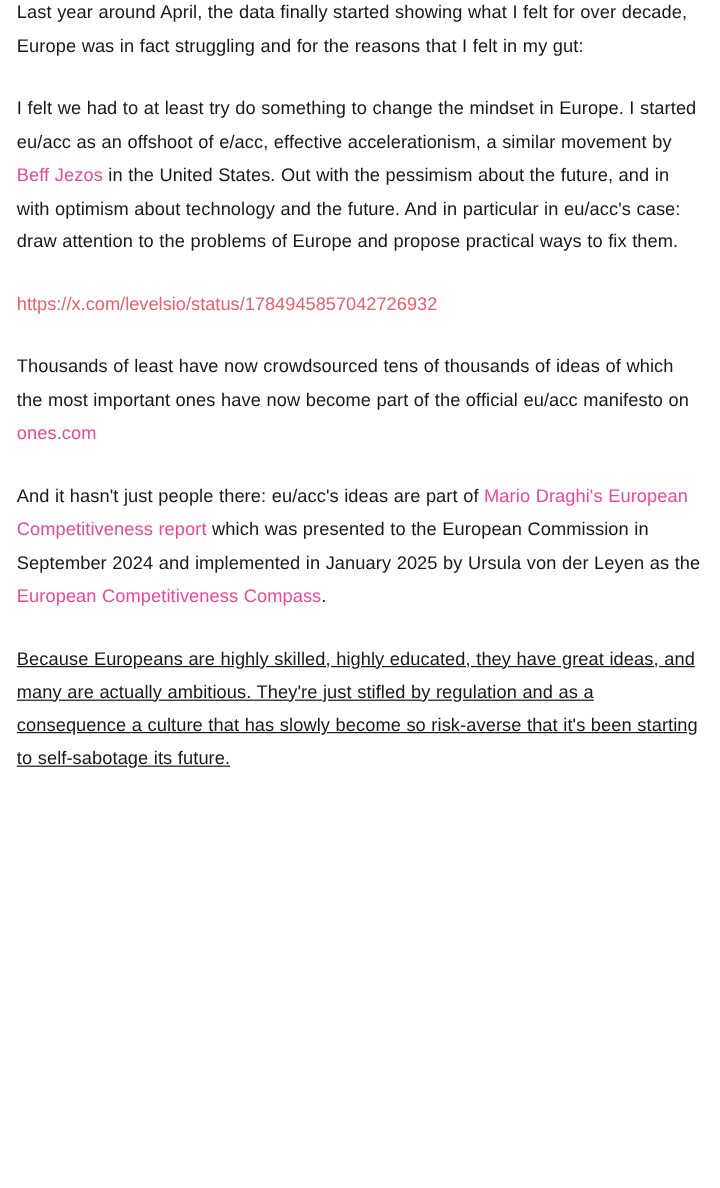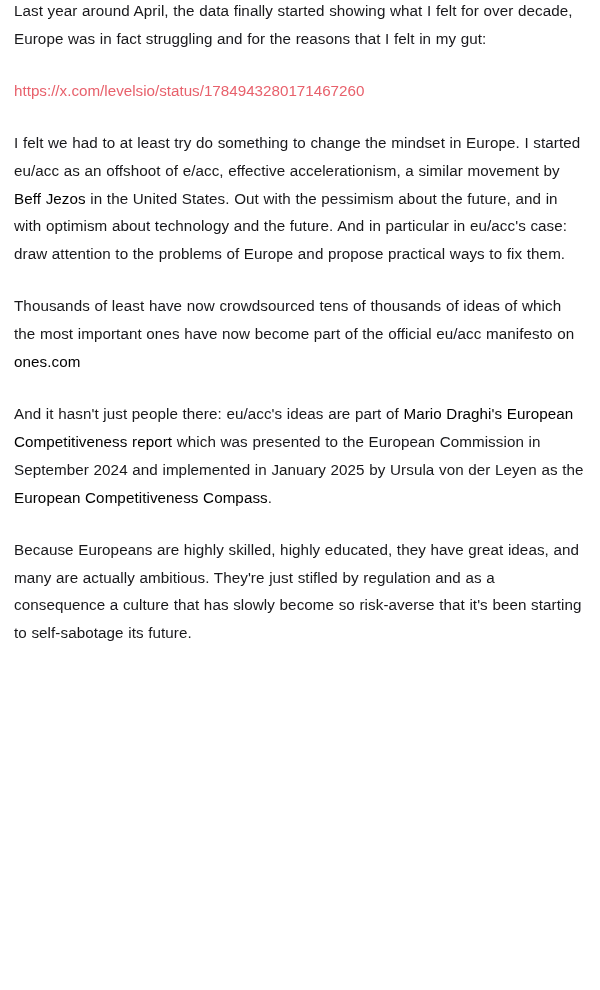--- a/index.html
+++ b/index.html
@@ -25,21 +25,21 @@
   p.para {
     margin: 0 0 24px 0;
     font-size: 15.2px;
     line-height: 27.9px;
     letter-spacing: 0.005em;
     text-align: left;
     hyphens: auto;
     -webkit-hyphens: auto;
     word-spacing: 0.02em;
   }
-  p.para:last-child { margin-bottom: 0; }
+  p.para:last-child { margin-bottom: 0; text-decoration: underline; }
 
   p.heading {
     margin: 0 0 24px 0;
     font-size: 15.2px;
     line-height: 27.9px;
     font-weight: 700;
     letter-spacing: 0.004em;
   }
 
   p.linkline {
@@ -47,41 +47,41 @@
     font-size: 15.2px;
     line-height: 27.9px;
   }
 
   a.link, .link {
     color: #e8616c;
     text-decoration: none;
     cursor: pointer;
   }
   .inline-link {
-    color: #000000;
+    color: #ec4899;
     text-decoration: none;
     cursor: pointer;
   }
 </style>
 </head>
 <body>
 
 <div id="article">
 
   <p class="para">Last year around April, the data finally started showing what I felt for over decade, Europe was in fact struggling and for the reasons that I felt in my gut:</p>
 
-  <p class="linkline">
-    <a class="link" href="#">https://x.com/levelsio/status/1784943280171467260</a>
-  </p>
 
   <p class="para">
     <span>I felt we had to at least try do something to change the mindset in Europe. I started eu/acc as an offshoot of e/acc, effective accelerationism, a similar movement by </span><a class="inline-link" href="#">Beff Jezos</a><span> in the United States. Out with the pessimism about the future, and in with optimism about technology and the future. And in particular in eu/acc's case: draw attention to the problems of Europe and propose practical ways to fix them.</span>
   </p>
 
 
+  <p class="linkline">
+    <a class="link" href="#">https://x.com/levelsio/status/1784945857042726932</a>
+  </p>
 
   <p class="para">
     <span>Thousands of least have now crowdsourced tens of thousands of ideas of which the most important ones have now become part of the official eu/acc manifesto on </span><a class="inline-link" href="#">ones.com</a>
   </p>
 
   <p class="para">
     <span>And it hasn't just people there: eu/acc's ideas are part of </span><a class="inline-link" href="#">Mario Draghi's European Competitiveness report</a><span> which was presented to the European Commission in September 2024 and implemented in January 2025 by Ursula von der Leyen as the </span><a class="inline-link" href="#">European Competitiveness Compass</a><span>.</span>
   </p>
 
 

